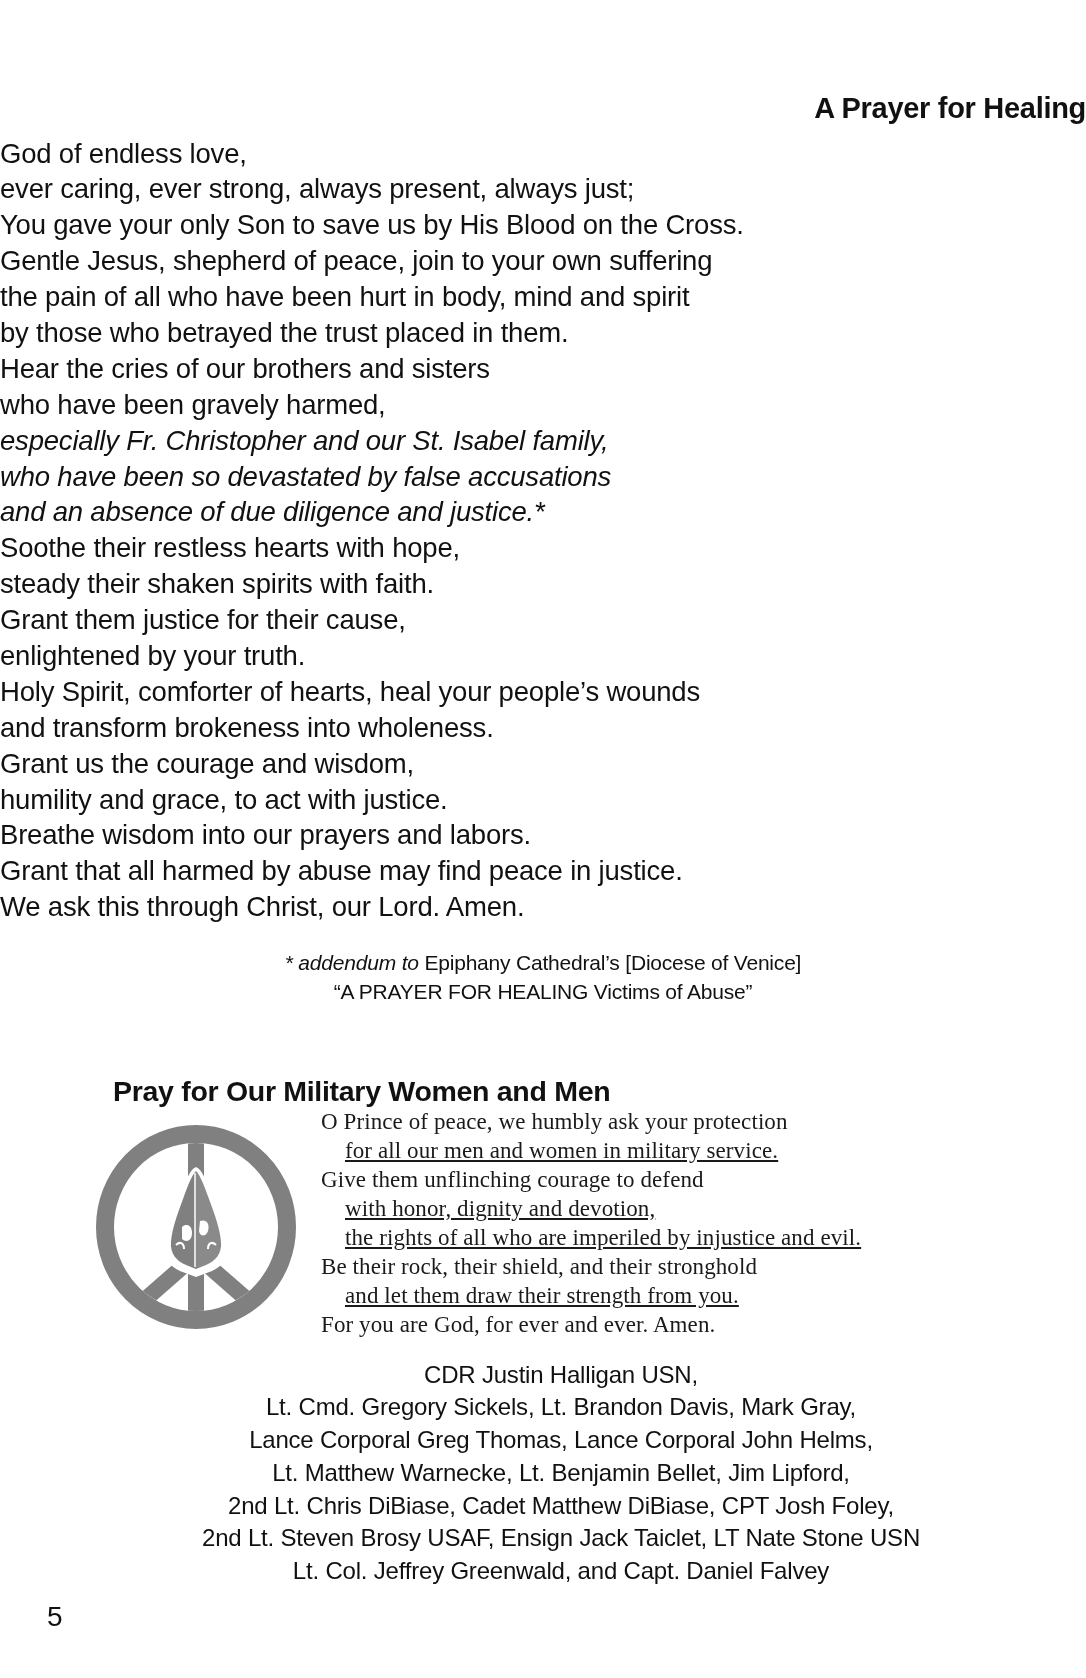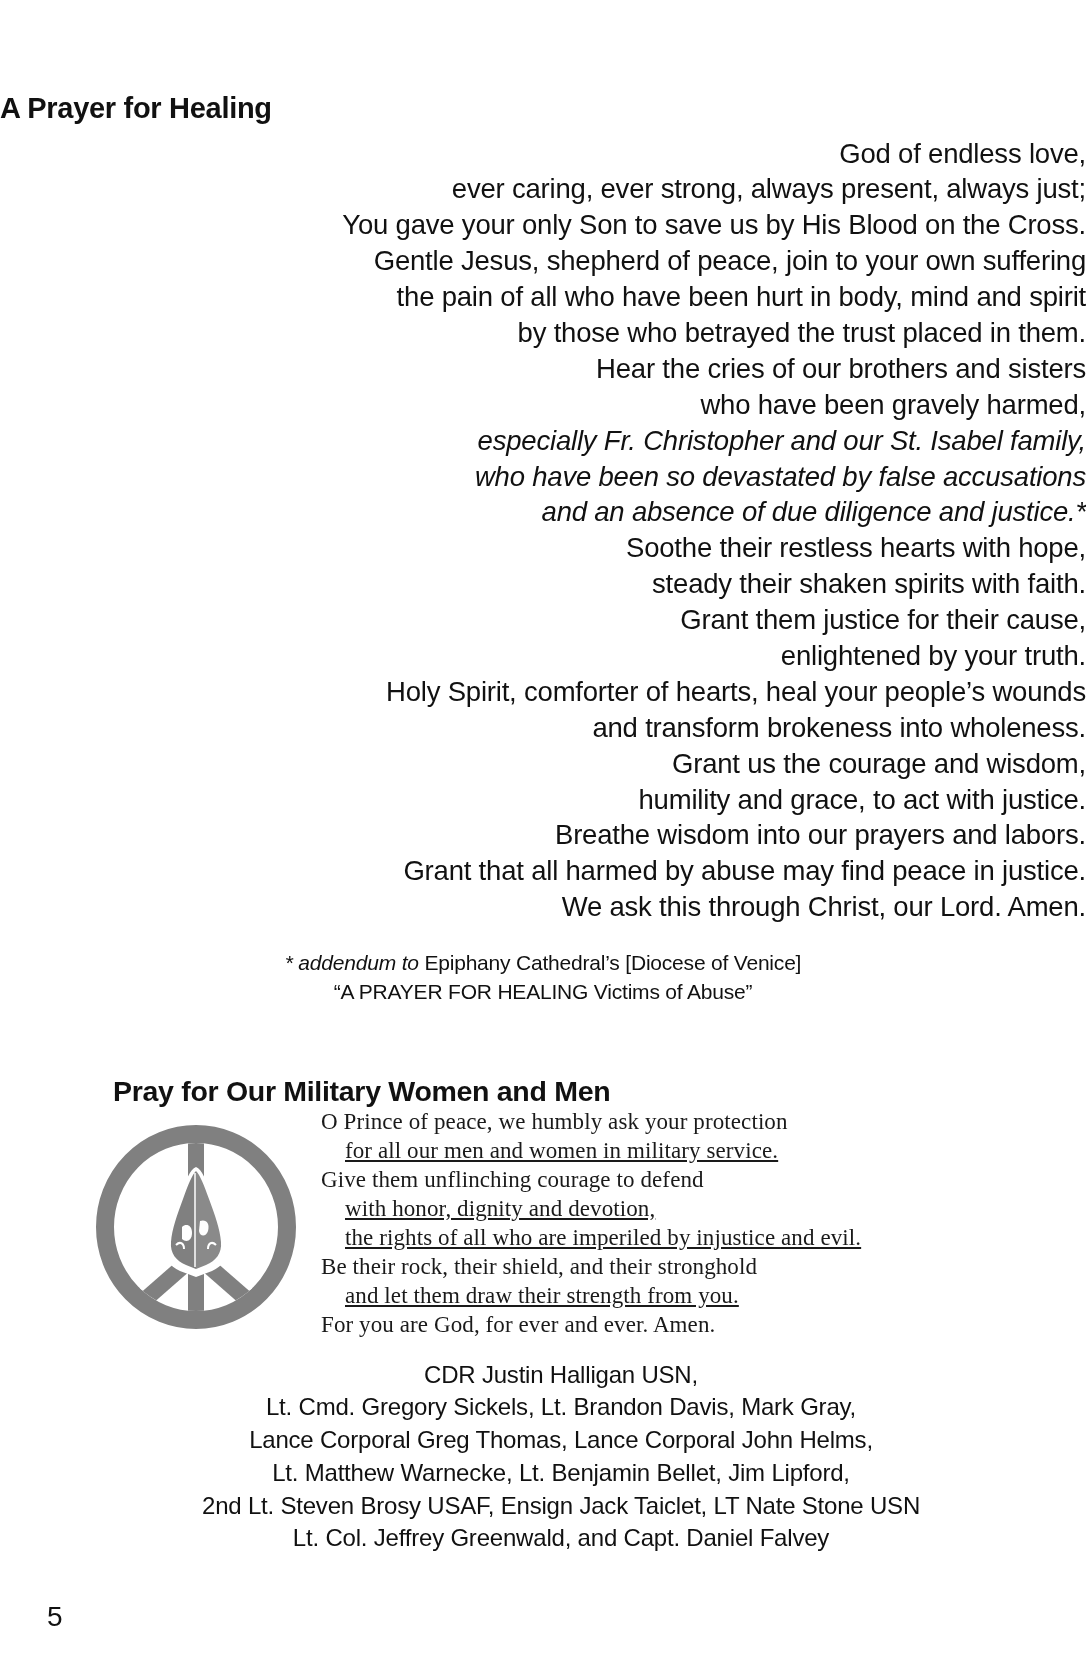--- a/index.html
+++ b/index.html
@@ -14,32 +14,32 @@
       overflow: hidden;
       color: #111111;
       font-family: "Liberation Sans", sans-serif;
     }
     .page { position: absolute; left: 0; top: 0; width: 1086px; height: 1678px; }
 
     .title {
       position: absolute;
       left: 0; width: 1086px;
       top: 90px;
-      text-align: left;
+      text-align: right;
       font-weight: bold;
       font-size: 29px;
       line-height: 36px;
       letter-spacing: -0.3px;
       margin: 0;
     }
     .prayer-body {
       position: absolute;
       left: 0; width: 1086px;
       top: 135.5px;
-      text-align: right;
+      text-align: left;
       font-size: 27.5px;
       line-height: 35.9px;
       letter-spacing: -0.2px;
     }
     .prayer-body .line { display: block; white-space: nowrap; height: 35.9px; }
     .prayer-body .line.italic { font-style: italic; }
 
     .addendum {
       position: absolute;
       left: 0; width: 1086px;
@@ -181,18 +181,19 @@
     <span class="line">Be their rock, their shield, and their stronghold</span>
     <span class="line indent">and let them draw their strength from you.</span>
     <span class="line">For you are God, for ever and ever.  Amen.</span>
   </div>
 
   <div class="names">
     <span class="line">CDR Justin Halligan USN,</span>
     <span class="line">Lt. Cmd. Gregory Sickels, Lt. Brandon Davis, Mark Gray,</span>
     <span class="line">Lance Corporal Greg Thomas, Lance Corporal John Helms,</span>
     <span class="line">Lt. Matthew Warnecke, Lt. Benjamin Bellet, Jim Lipford,</span>
+    <span class="line">2nd Lt. Chris DiBiase, Cadet Matthew DiBiase, CPT Josh Foley,</span>
     <span class="line">2nd Lt. Steven Brosy USAF, Ensign Jack Taiclet, LT Nate Stone USN</span>
     <span class="line">Lt. Col. Jeffrey Greenwald, and Capt. Daniel Falvey</span>
   </div>
 
   <div class="page-number">5</div>
 </div>
 
 </body></html>

